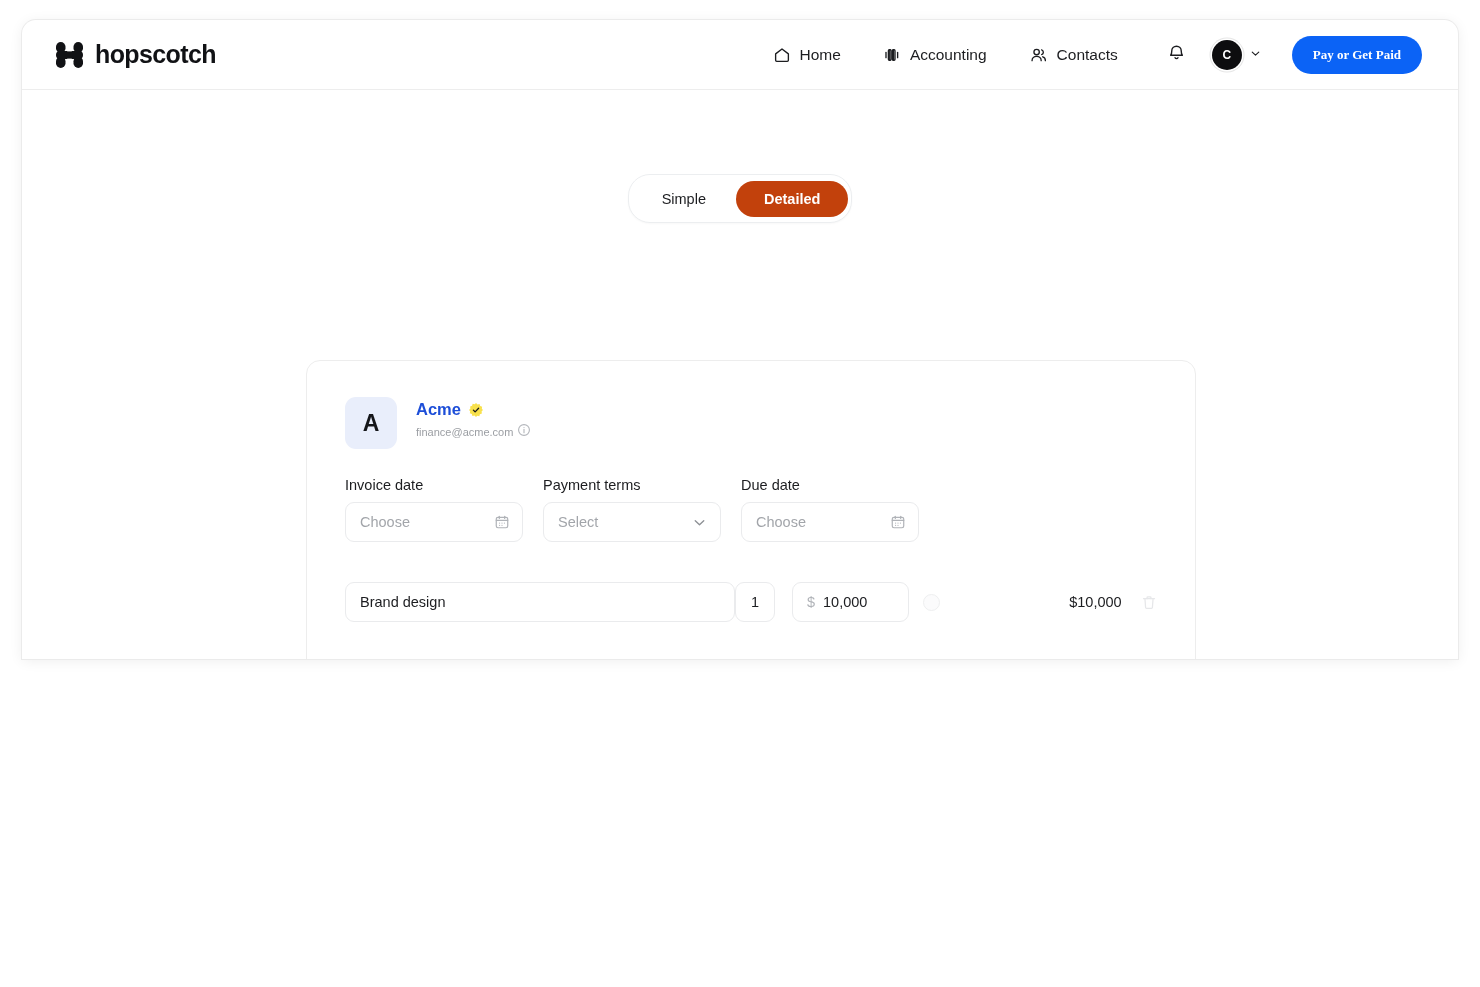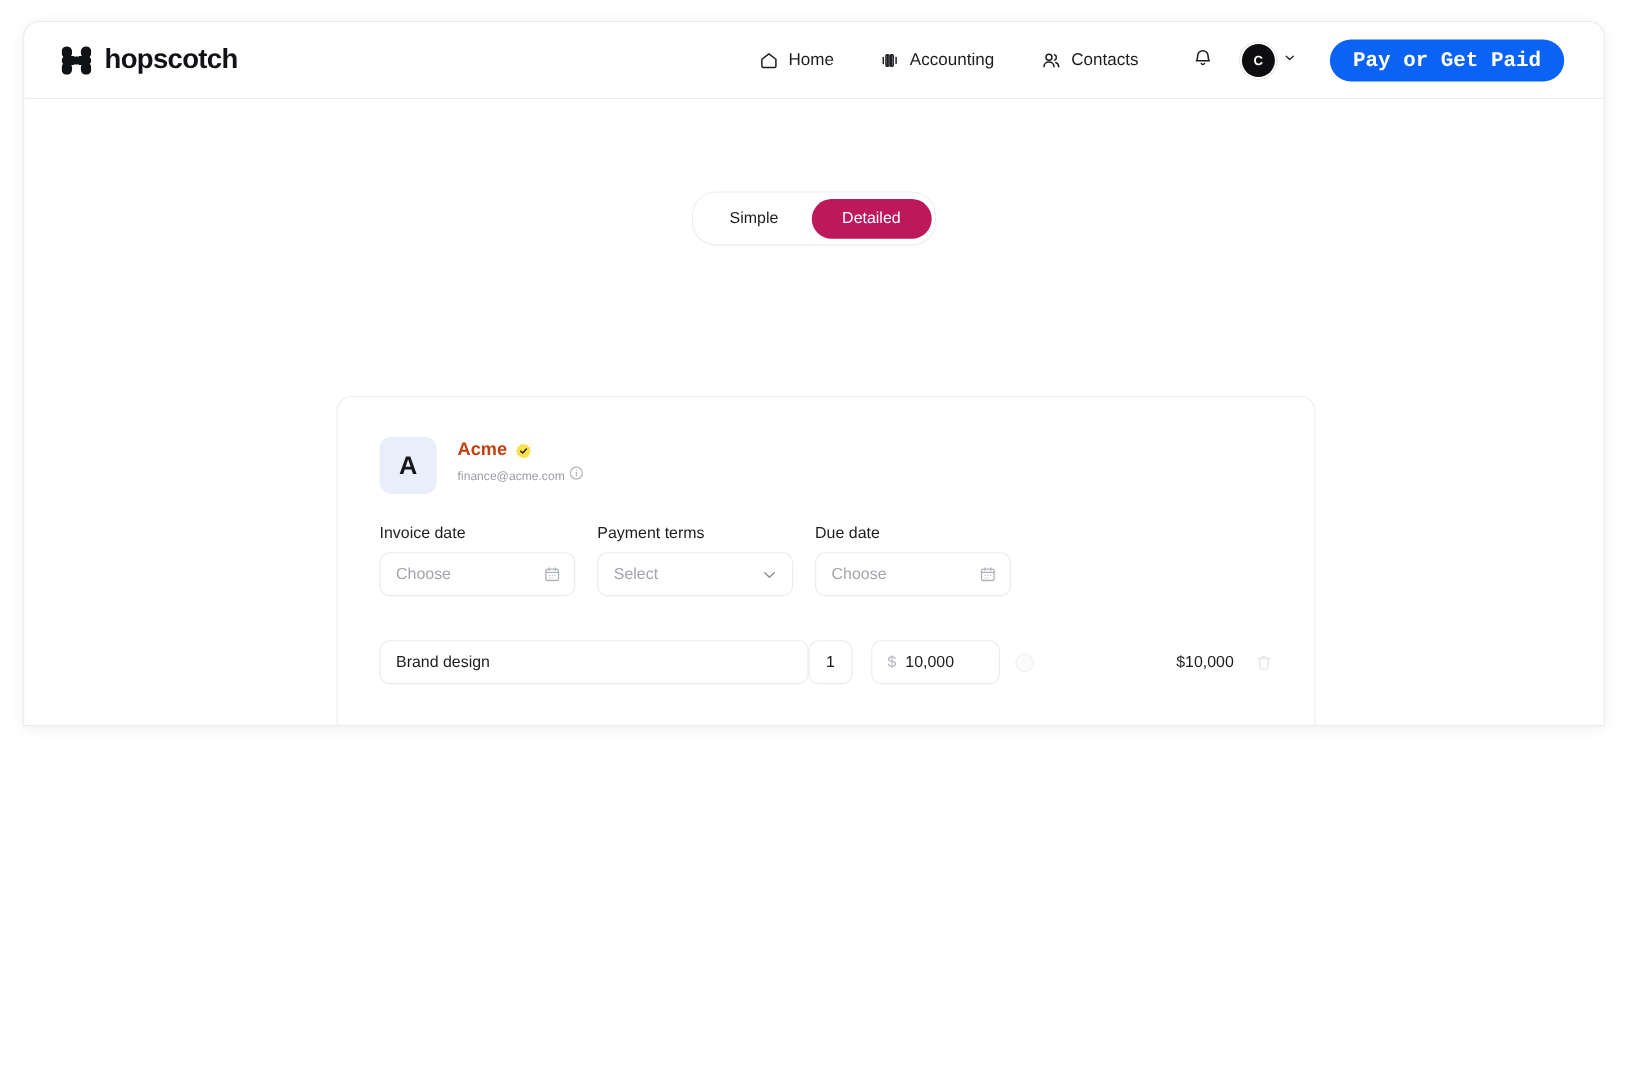--- a/index.html
+++ b/index.html
@@ -101,28 +101,28 @@
     color: #ffffff;
     font-size: 12px;
     font-weight: bold;
     display: flex; align-items: center; justify-content: center;
     box-shadow: 0 0 0 1.5px #ffffff, 0 0 0 2.5px #e6e6e6;
   }
   .cta-btn {
     margin-left: 30px;
     background: #0b63f6;
     color: #ffffff;
-    font-size: 19px;
+    font-size: 13px;
     font-weight: bold;
     border: none;
     border-radius: 22px;
     height: 38px;
     padding: 0 21px;
     cursor: pointer;
-    font-family: Liberation Mono, monospace;
+    font-family: Liberation Serif, serif;
     white-space: nowrap;
   }
 
   
   .page {
     position: relative;
     padding-top: 56px;
   }
   .page-title {
     text-align: center;
@@ -153,23 +153,23 @@
     background: transparent;
     font-family: inherit;
     font-size: 14.5px;
     color: #1c1d20;
     height: 36px;
     padding: 0 30px;
     border-radius: 19px;
     cursor: pointer;
   }
   .seg button.active {
-    background: #be185d;
+    background: #c2410c;
     color: #ffffff;
-    font-weight: normal;
+    font-weight: bold;
     padding: 0 28px;
   }
 
   
   .invoice-card {
     position: absolute;
     left: 284px;
     top: 270px;
     width: 890px;
     background: #ffffff;
@@ -194,21 +194,21 @@
     display: flex; align-items: center; justify-content: center;
     flex: 0 0 auto;
   }
   .cust-name-row {
     display: flex; align-items: center; gap: 7px;
     margin-top: 3px;
   }
   .cust-name {
     font-size: 16.5px;
     font-weight: bold;
-    color: #c2410c;
+    color: #1d4ed8;
   }
   .verified {
     width: 16px; height: 16px;
     position: relative;
     flex: 0 0 auto;
   }
   .cust-email-row {
     display: flex; align-items: center; gap: 4px;
     margin-top: 4px;
   }

